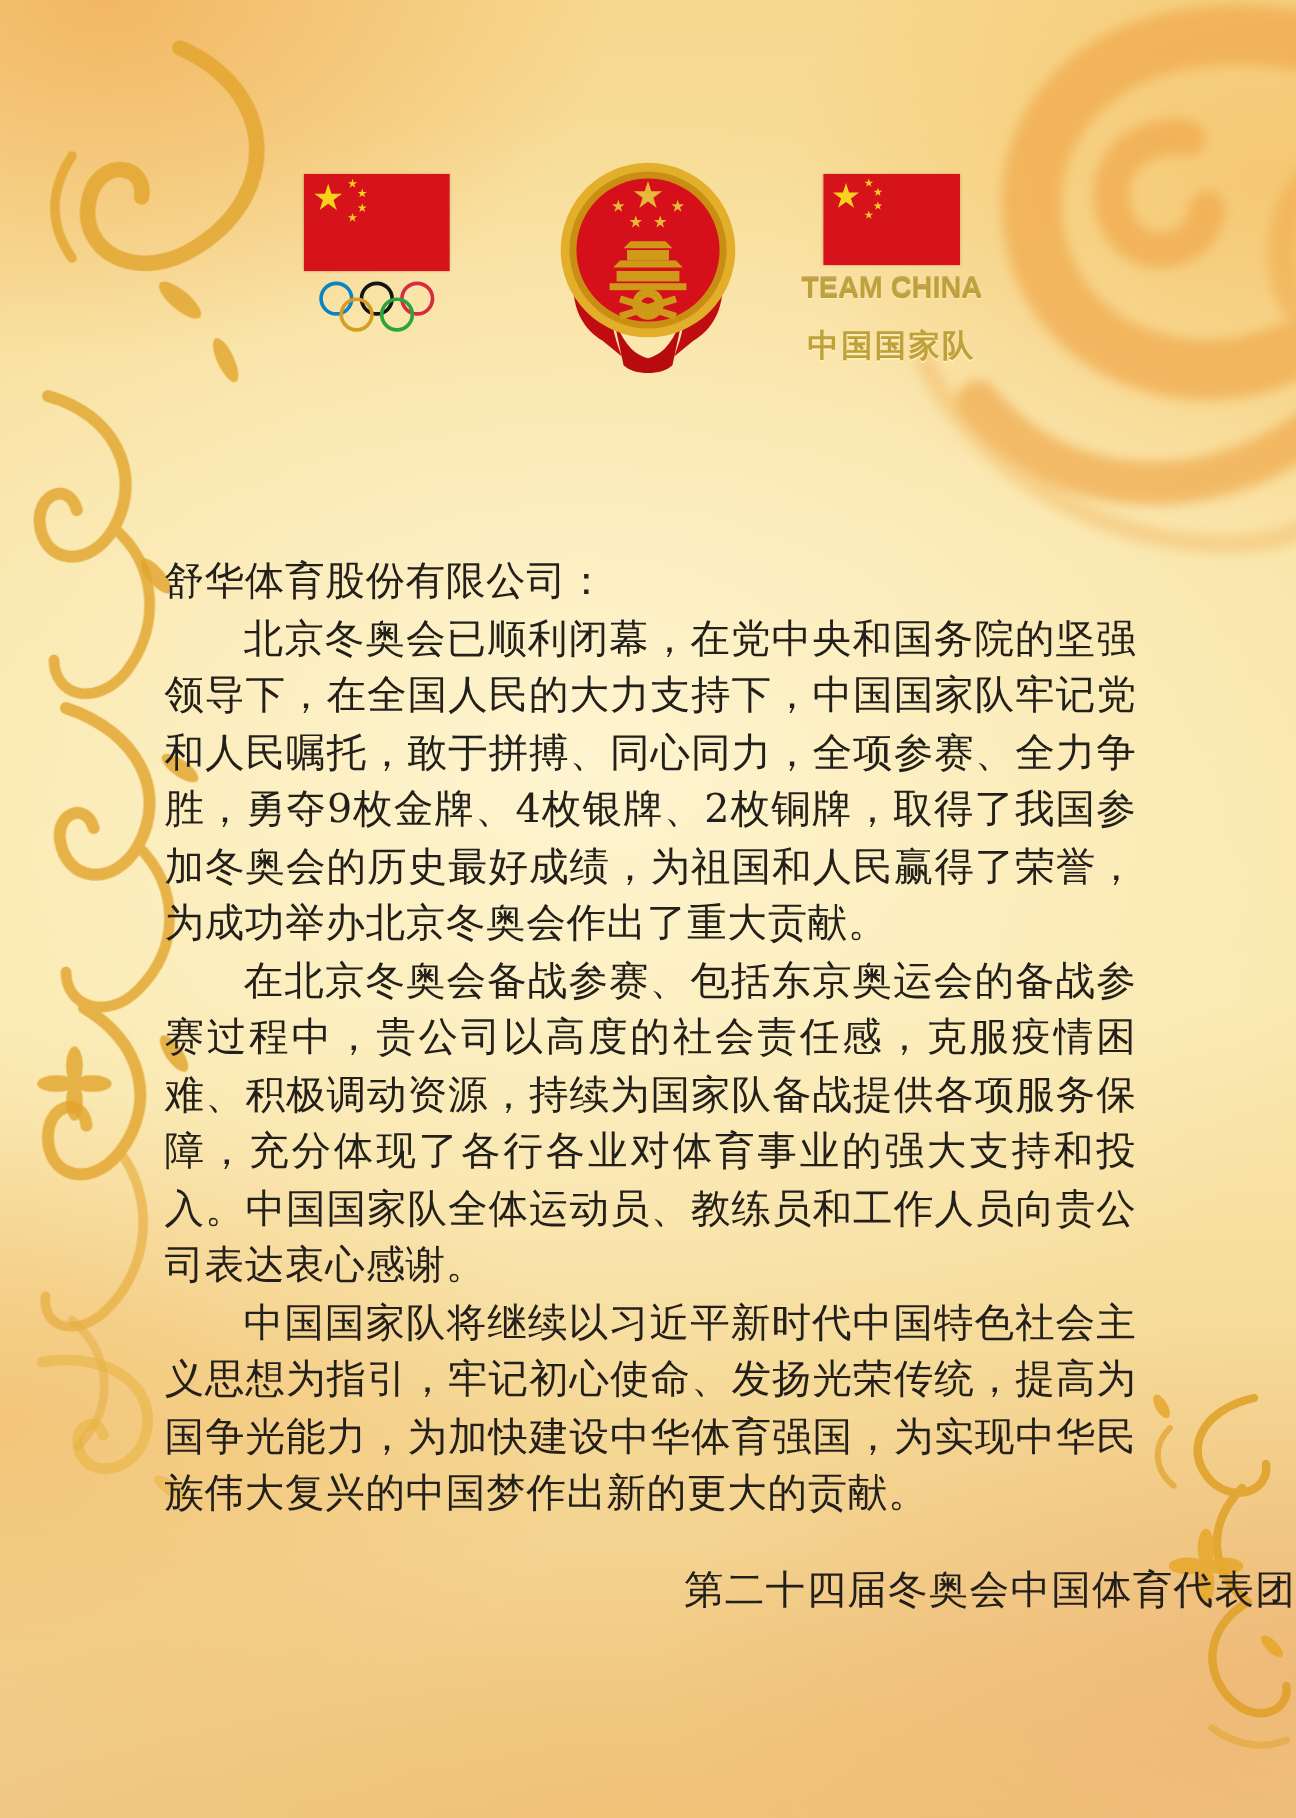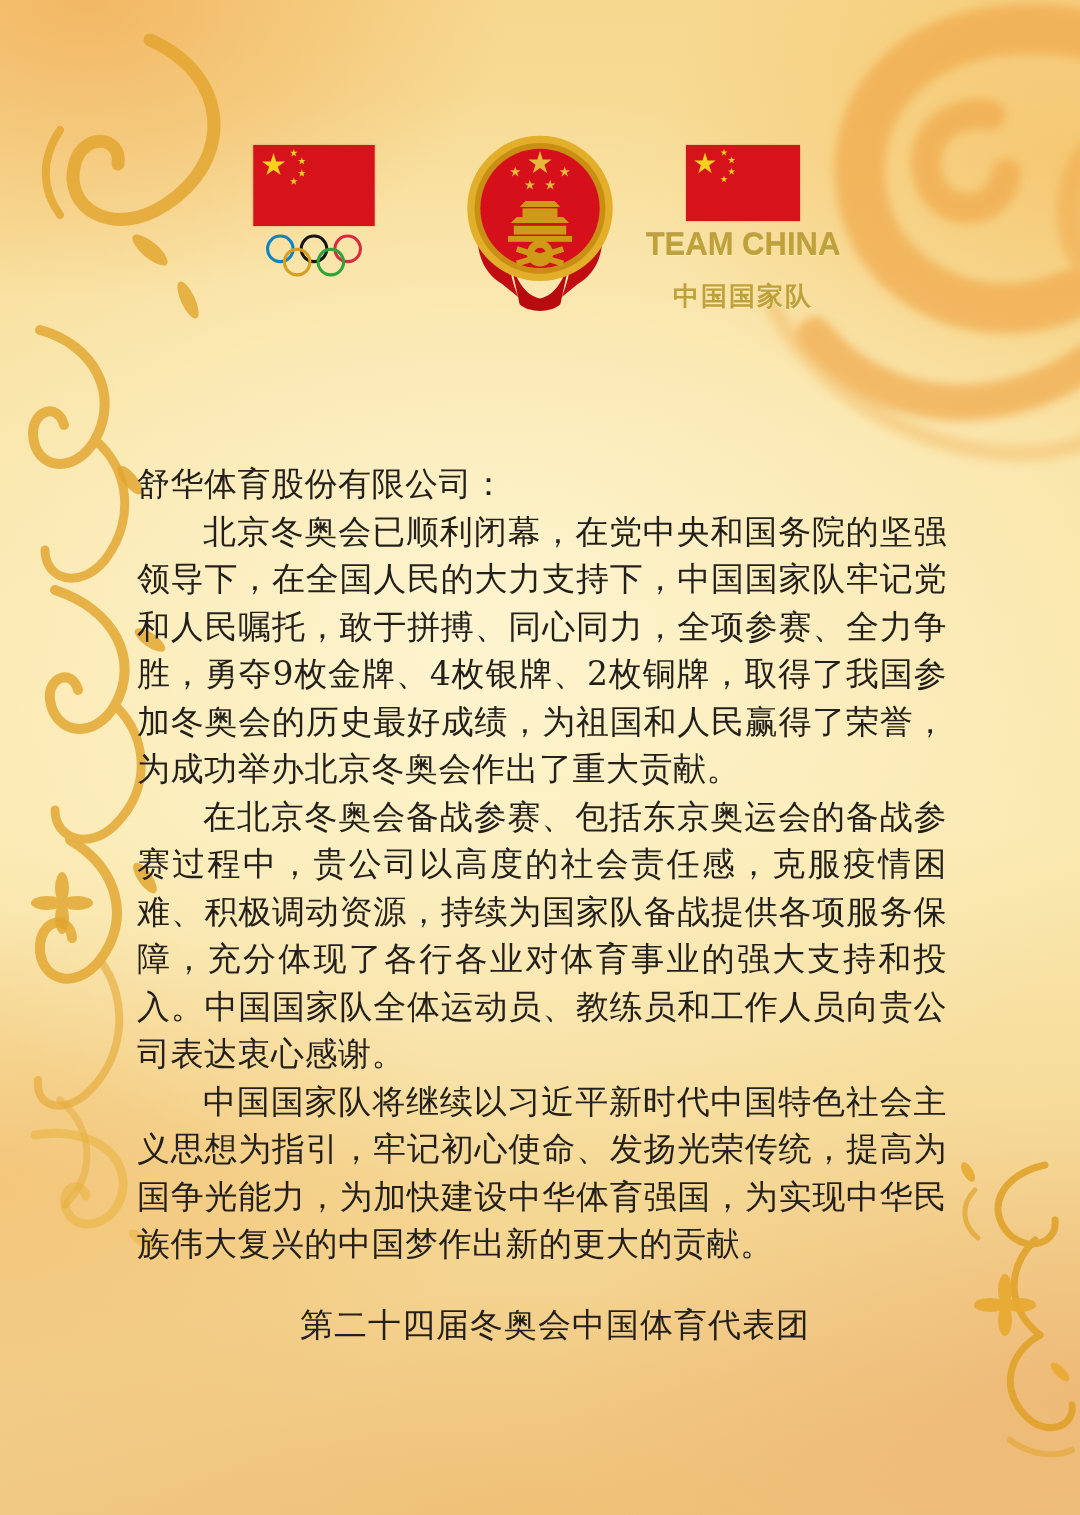--- a/index.html
+++ b/index.html
@@ -24,21 +24,21 @@
   .emblem-coc{position:absolute;left:253px;top:145px;width:122px;text-align:center;}
   .emblem-coc .flag{width:122px;height:81px;display:block;box-shadow:0 0 2px rgba(120,60,0,.35);}
   .emblem-coc .rings{width:98px;height:46px;display:block;margin:8px auto 0;}
   .emblem-national{position:absolute;left:452px;top:124px;width:176px;height:192px;}
   .emblem-national svg{width:100%;height:100%;display:block;}
   .emblem-tc{position:absolute;left:638px;top:145px;width:210px;text-align:center;}
   .emblem-tc .flag{width:114px;height:76px;display:block;margin:0 auto;box-shadow:0 0 2px rgba(120,60,0,.35);}
   .tc-label{
     margin-top:6px;
     font-family:"Liberation Sans", sans-serif;
-    font-weight:bold;font-size:31px;letter-spacing:0px;
+    font-weight:bold;font-size:24px;letter-spacing:0px;
     color:#bfa13b;text-shadow:0 1px 0 rgba(255,240,190,.8), 0 -1px 0 rgba(140,110,30,.5);
     white-space:nowrap;
   }
   .tc-sublabel{
     font-family:"Liberation Sans", sans-serif;
     font-weight:bold;font-size:26px;letter-spacing:2px;
     color:#bfa13b;text-shadow:0 1px 0 rgba(255,240,190,.8);
     margin-top:16px;white-space:nowrap;
   }
 
@@ -54,21 +54,21 @@
     font-size:33px;line-height:47.5px;color:#231f1a;
     letter-spacing:0.5px;
     text-align:justify;
   }
   .letter-body p{margin:0;text-indent:2em;}
   .letter-body .recipient{text-indent:0;}
 
   .signature-line{
     position:absolute;left:0;top:1303px;width:100%;
     box-sizing:border-box;padding-left:300px;
-    text-align:left;
+    text-align:right;
     font-size:33px;color:#231f1a;letter-spacing:1px;
   }
 </style>
 </head>
 <body>
 
 <div class="page">
 
   <svg class="decor" viewBox="0 0 1080 1515" xmlns="http://www.w3.org/2000/svg">
     <defs>

